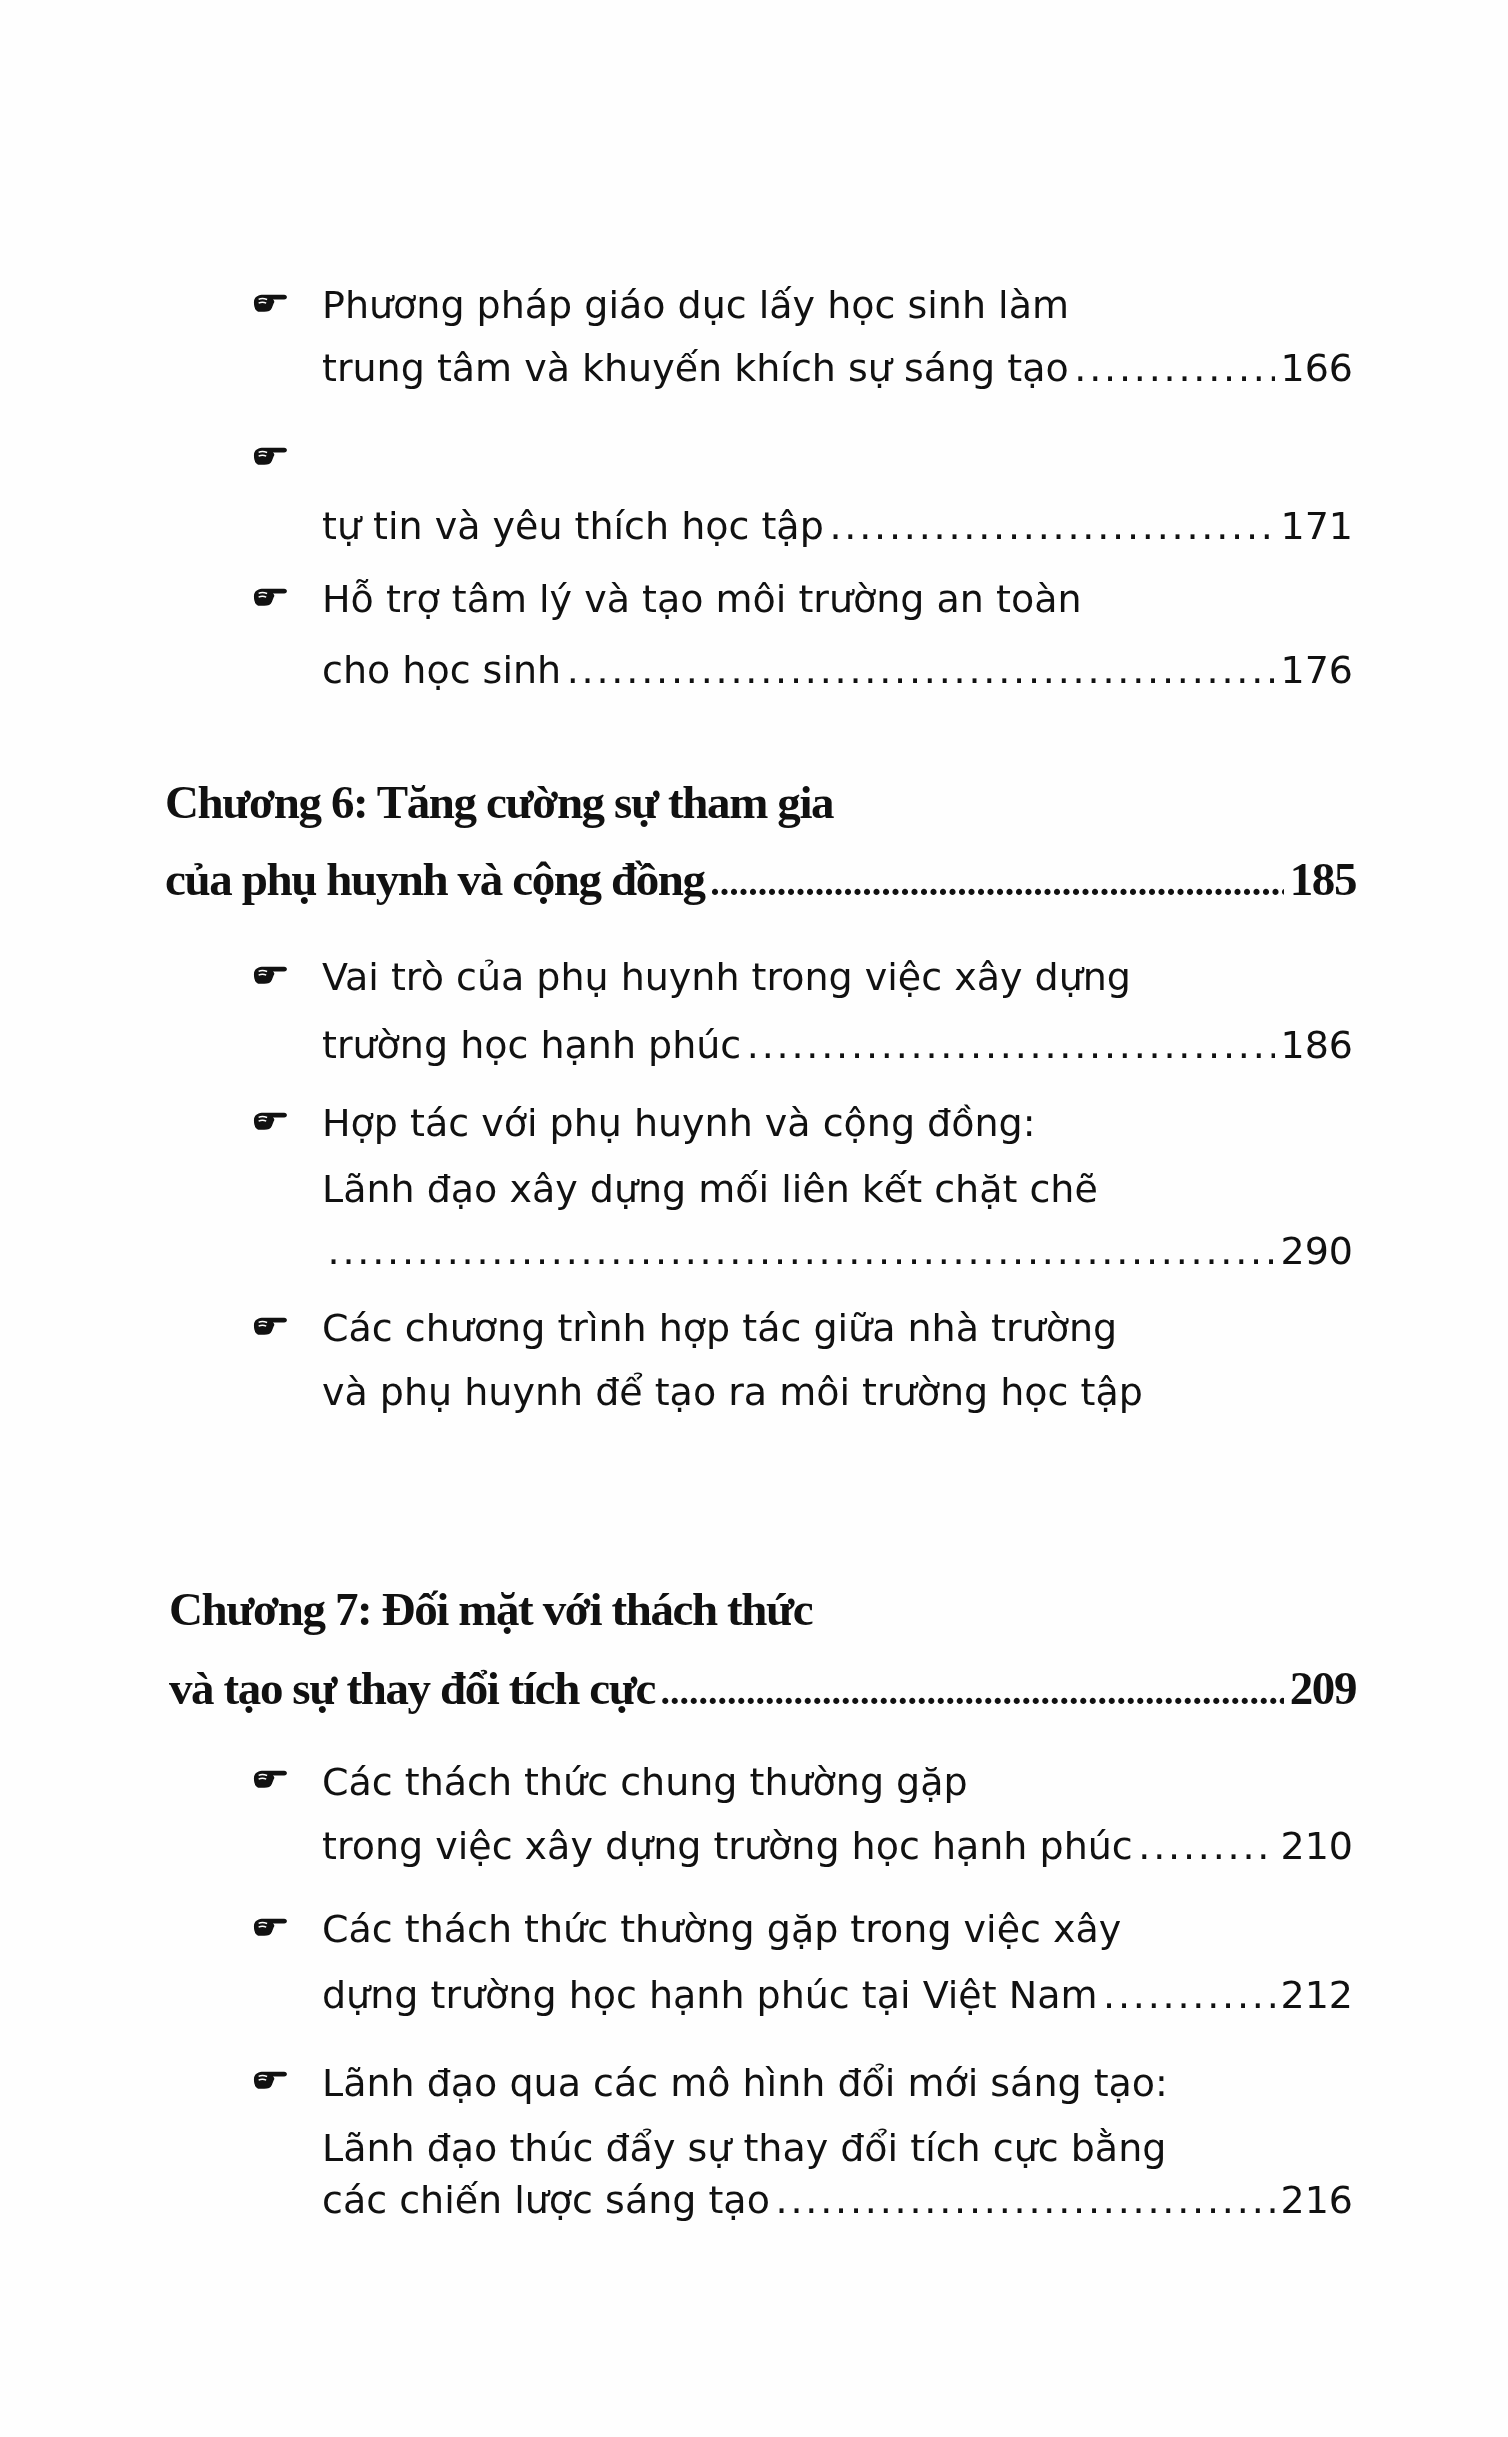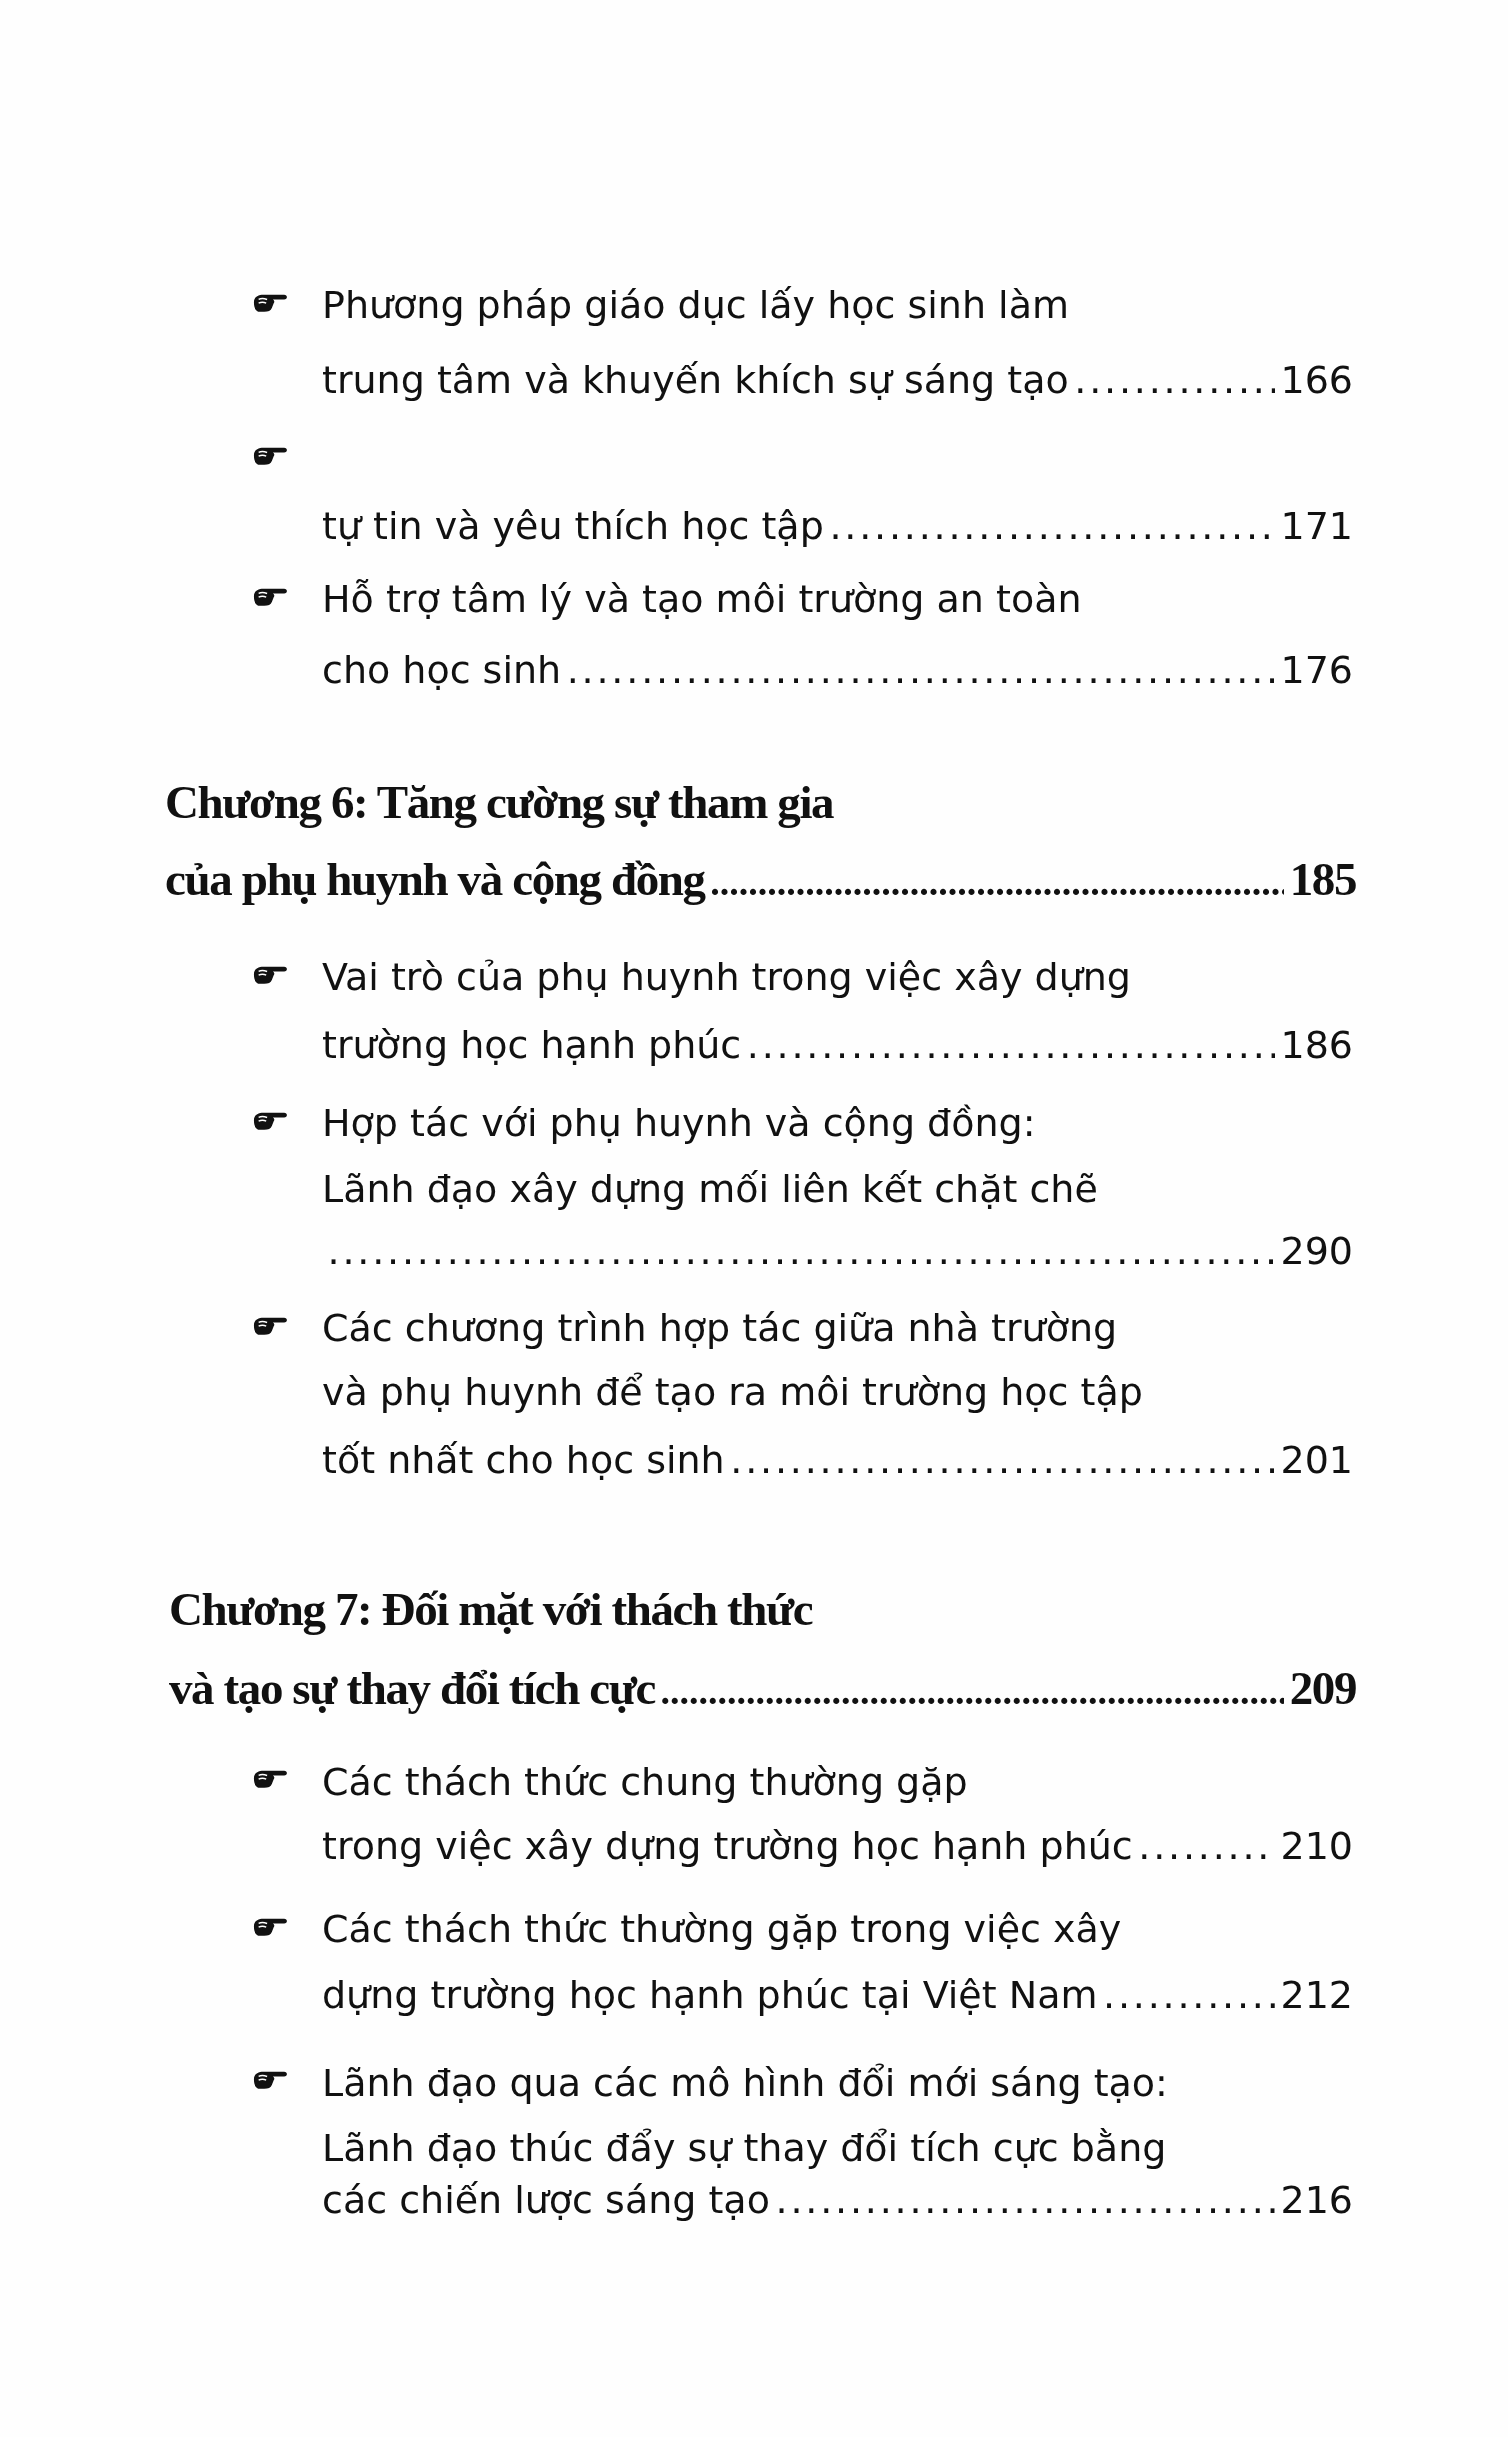--- a/index.html
+++ b/index.html
@@ -53,21 +53,21 @@
 
 <div class="page">
 
   <svg class="bullet" style="top:290px" viewBox="0 0 40 26">
       <path d="M4 13c0-6 5-8 10-8h22c2 0 3 1 3 2.5S38 10 36 10H24c2 1 2 3 1 4l-2 5c-1 3-4 4-8 4H10C6 23 4 19 4 13z" fill="#111"></path>
       <path d="M9 10c2-1 6-1 9 0M9 14c2-1 6-1 8 0" stroke="#fff" stroke-width="1.6" fill="none"></path>
     </svg>
   <div class="line entry-line" style="top:285px">
     <span class="txt">Phương pháp giáo dục lấy học sinh làm</span>
   </div>
-  <div class="line entry-line leader" style="top:360px">
+  <div class="line entry-line leader" style="top:348px">
     <span class="txt">trung tâm và khuyến khích sự sáng tạo</span>
     <span class="dots"></span>
     <span class="num">166</span>
   </div>
 
   <svg class="bullet" style="top:443px" viewBox="0 0 40 26">
       <path d="M4 13c0-6 5-8 10-8h22c2 0 3 1 3 2.5S38 10 36 10H24c2 1 2 3 1 4l-2 5c-1 3-4 4-8 4H10C6 23 4 19 4 13z" fill="#111"></path>
       <path d="M9 10c2-1 6-1 9 0M9 14c2-1 6-1 8 0" stroke="#fff" stroke-width="1.6" fill="none"></path>
     </svg>
   <div class="line entry-line leader" style="top:506px">
@@ -129,25 +129,20 @@
   <svg class="bullet" style="top:1313px" viewBox="0 0 40 26">
       <path d="M4 13c0-6 5-8 10-8h22c2 0 3 1 3 2.5S38 10 36 10H24c2 1 2 3 1 4l-2 5c-1 3-4 4-8 4H10C6 23 4 19 4 13z" fill="#111"></path>
       <path d="M9 10c2-1 6-1 9 0M9 14c2-1 6-1 8 0" stroke="#fff" stroke-width="1.6" fill="none"></path>
     </svg>
   <div class="line entry-line" style="top:1308px">
     <span class="txt">Các chương trình hợp tác giữa nhà trường</span>
   </div>
   <div class="line entry-line" style="top:1372px">
     <span class="txt">và phụ huynh để tạo ra môi trường học tập</span>
   </div>
-  <div class="line entry-line leader" style="top:1440px">
-    <span class="txt">tốt nhất cho học sinh</span>
-    <span class="dots"></span>
-    <span class="num">201</span>
-  </div>
 
   <div class="line heading-line" style="left:169px; top:1585px">
     <span class="txt">Chương 7: Đối mặt với thách thức</span>
   </div>
   <div class="line heading-line leader" style="left:169px; top:1664px">
     <span class="txt">và tạo sự thay đổi tích cực</span>
     <span class="dots"></span>
     <span class="num">209</span>
   </div>
 

